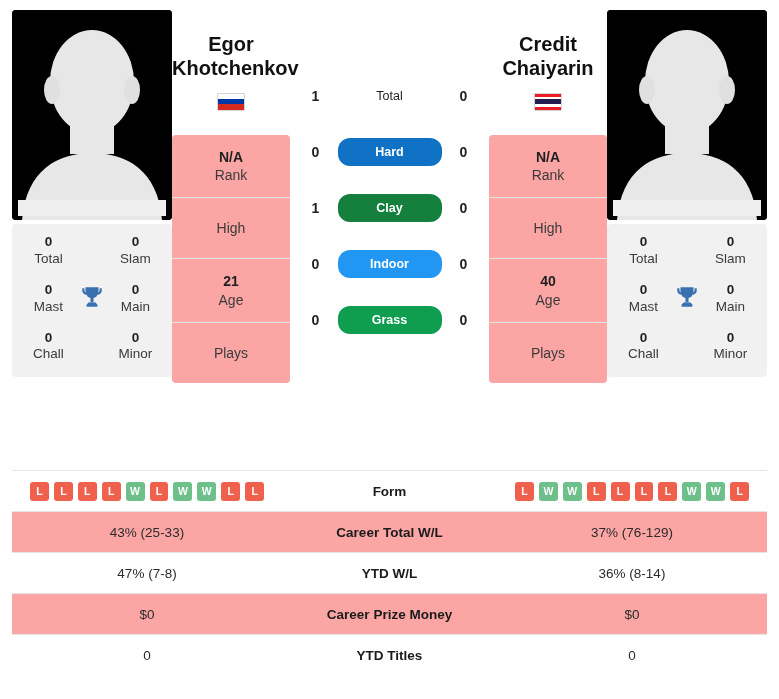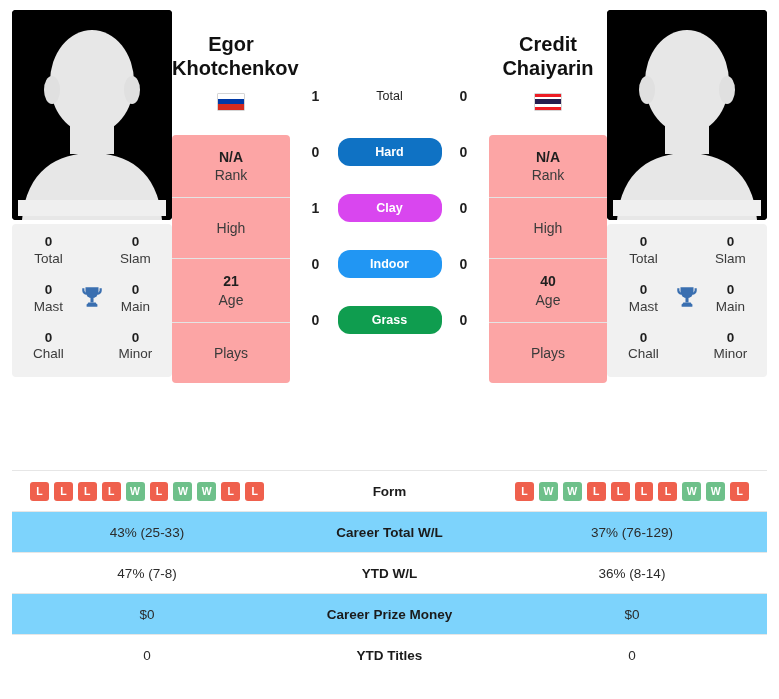--- a/index.html
+++ b/index.html
@@ -135,21 +135,21 @@
   }
 
   
   .stats-table {
     width: 755px;
     margin: 0 12px;
     border-collapse: collapse;
     table-layout: fixed;
   }
   .stats-table tr { border-top: 1px solid #e6e6e6; }
-  .stats-table tr.shaded td { background: #7dd3fc; }
+  .stats-table tr.shaded td { background: #fca5a5; }
   .stats-table td {
     height: 41px;
     font-size: 13.5px;
     color: #2b2b2b;
     text-align: center;
     vertical-align: middle;
   }
   .stats-table td.mid {
     font-weight: bold;
     color: #1b1b1b;
@@ -273,21 +273,21 @@
         <div class="h2h-label-plain">Total</div>
         <div class="h2h-score">0</div>
       </div>
       <div class="h2h-row">
         <div class="h2h-score">0</div>
         <div class="surf-badge" style="background:#0f72c4">Hard</div>
         <div class="h2h-score">0</div>
       </div>
       <div class="h2h-row">
         <div class="h2h-score">1</div>
-        <div class="surf-badge" style="background:#d946ef">Clay</div>
+        <div class="surf-badge" style="background:#15803d">Clay</div>
         <div class="h2h-score">0</div>
       </div>
       <div class="h2h-row">
         <div class="h2h-score">0</div>
         <div class="surf-badge" style="background:#2196f3">Indoor</div>
         <div class="h2h-score">0</div>
       </div>
       <div class="h2h-row">
         <div class="h2h-score">0</div>
         <div class="surf-badge" style="background:#0f9d4f">Grass</div>

